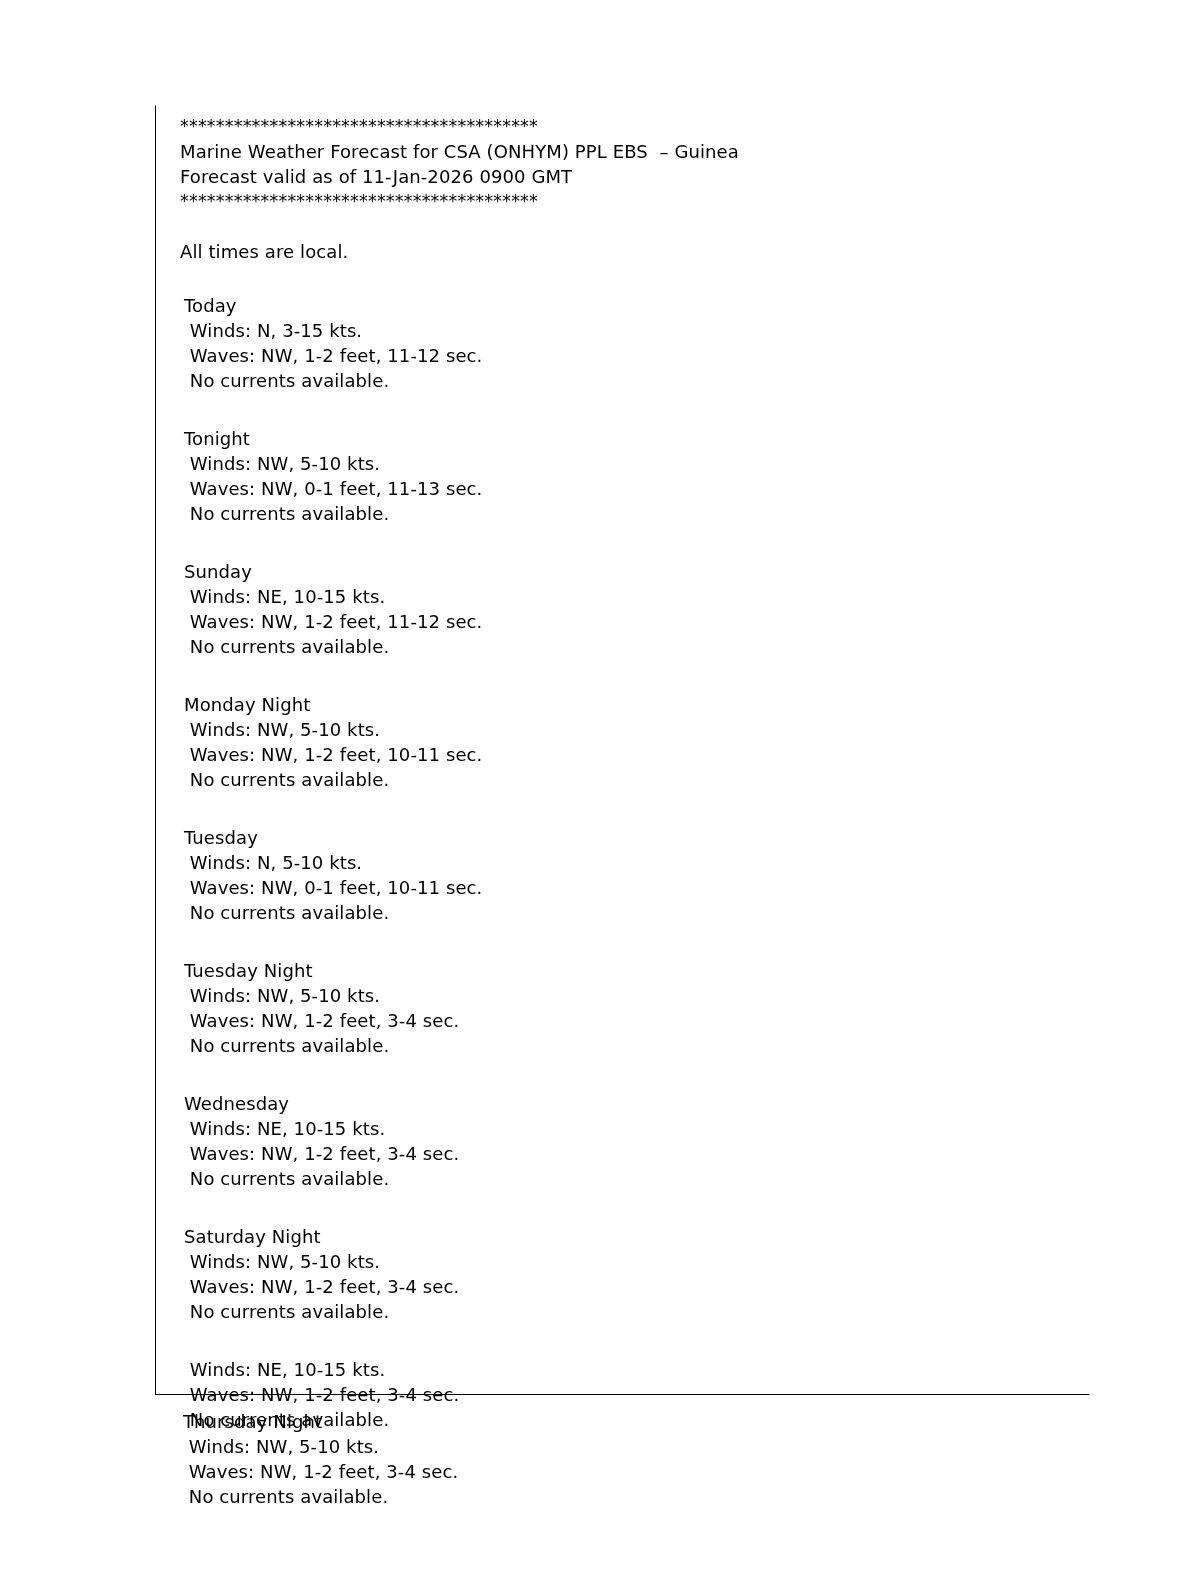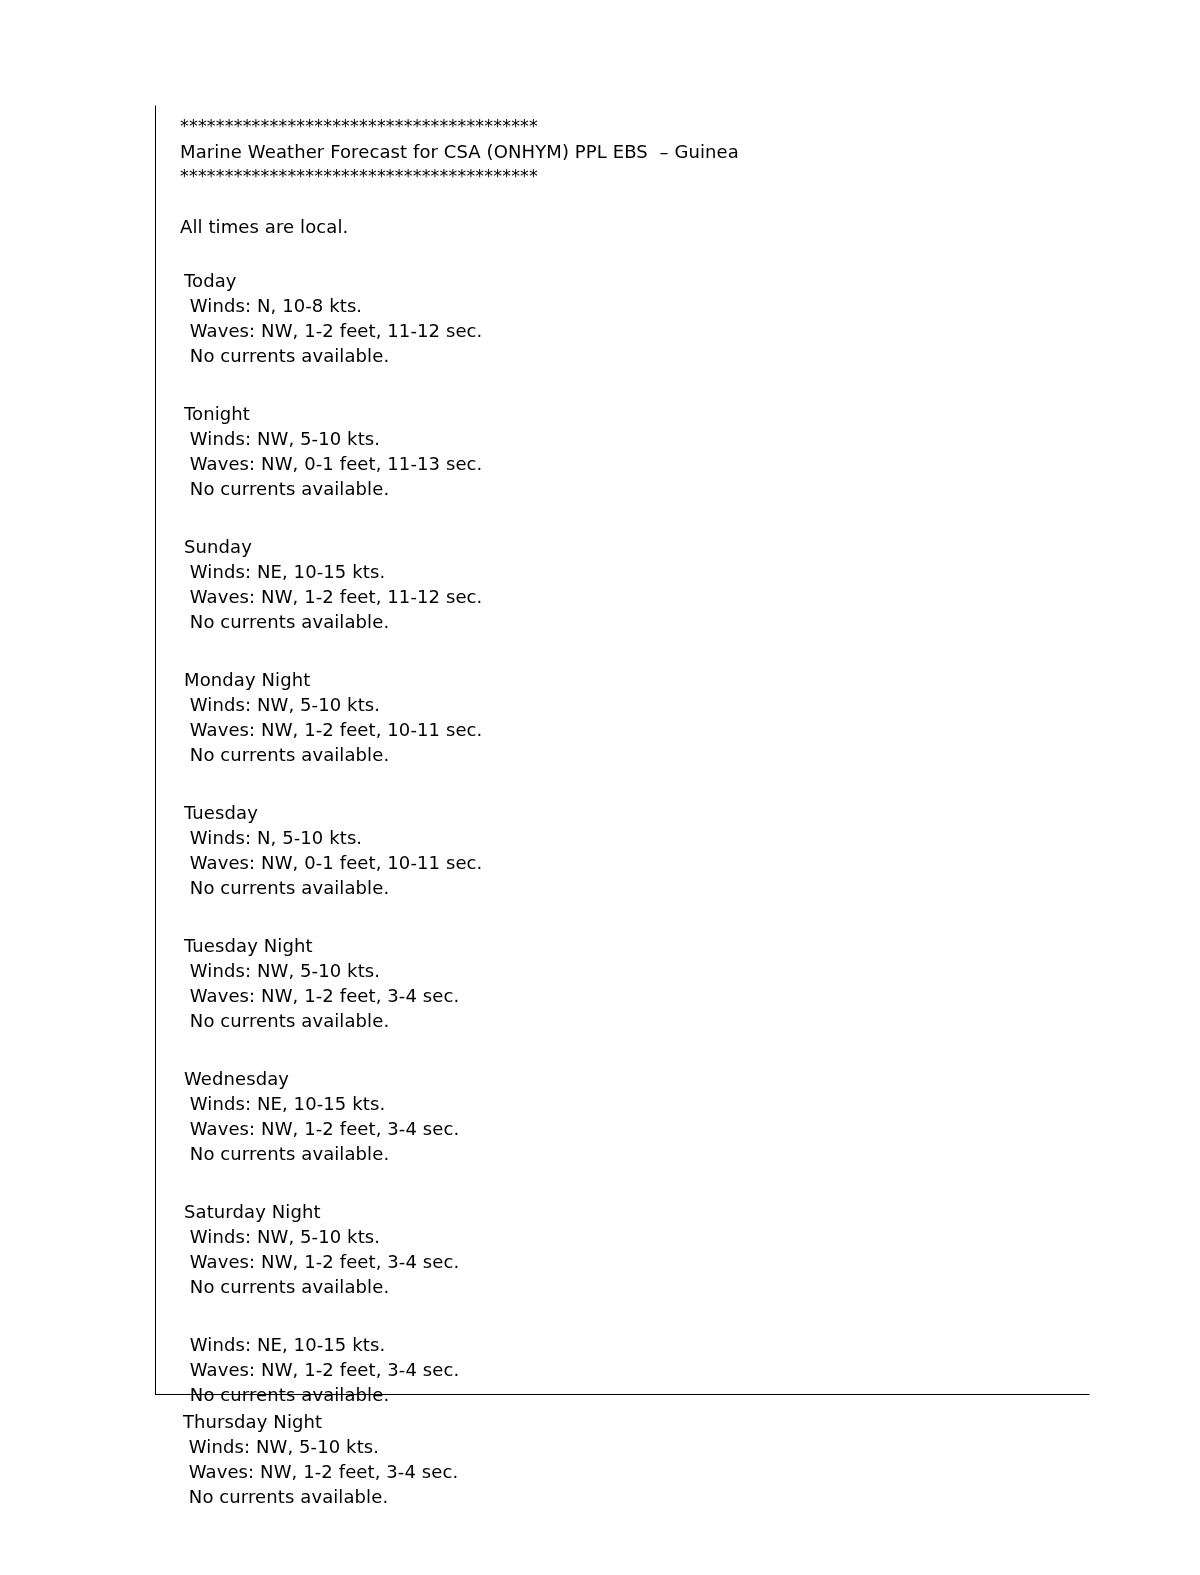--- a/index.html
+++ b/index.html
@@ -73,31 +73,32 @@
 </head>
 <body>
 
 <div class="page">
 
   <div class="frame">
     <div class="frame-inner">
 
       <div class="stars">****************************************</div>
       <div class="line">Marine Weather Forecast for CSA (ONHYM) PPL EBS  – Guinea</div>
+      <div class="line">Forecast valid as of 11-Jan-2026 0900 GMT</div>
       <div class="stars">****************************************</div>
 
       <div class="blank">&nbsp;</div>
 
       <div class="line">All times are local.</div>
 
       <div class="blank">&nbsp;</div>
 
       <div class="block">
         <div class="line">Today</div>
-        <div class="line"> Winds: N, 10-8 kts.</div>
+        <div class="line"> Winds: N, 3-15 kts.</div>
         <div class="line"> Waves: NW, 1-2 feet, 11-12 sec.</div>
         <div class="line"> No currents available.</div>
       </div>
       <div class="blank">&nbsp;</div>
 
       <div class="block">
         <div class="line">Tonight</div>
         <div class="line"> Winds: NW, 5-10 kts.</div>
         <div class="line"> Waves: NW, 0-1 feet, 11-13 sec.</div>
         <div class="line"> No currents available.</div>

